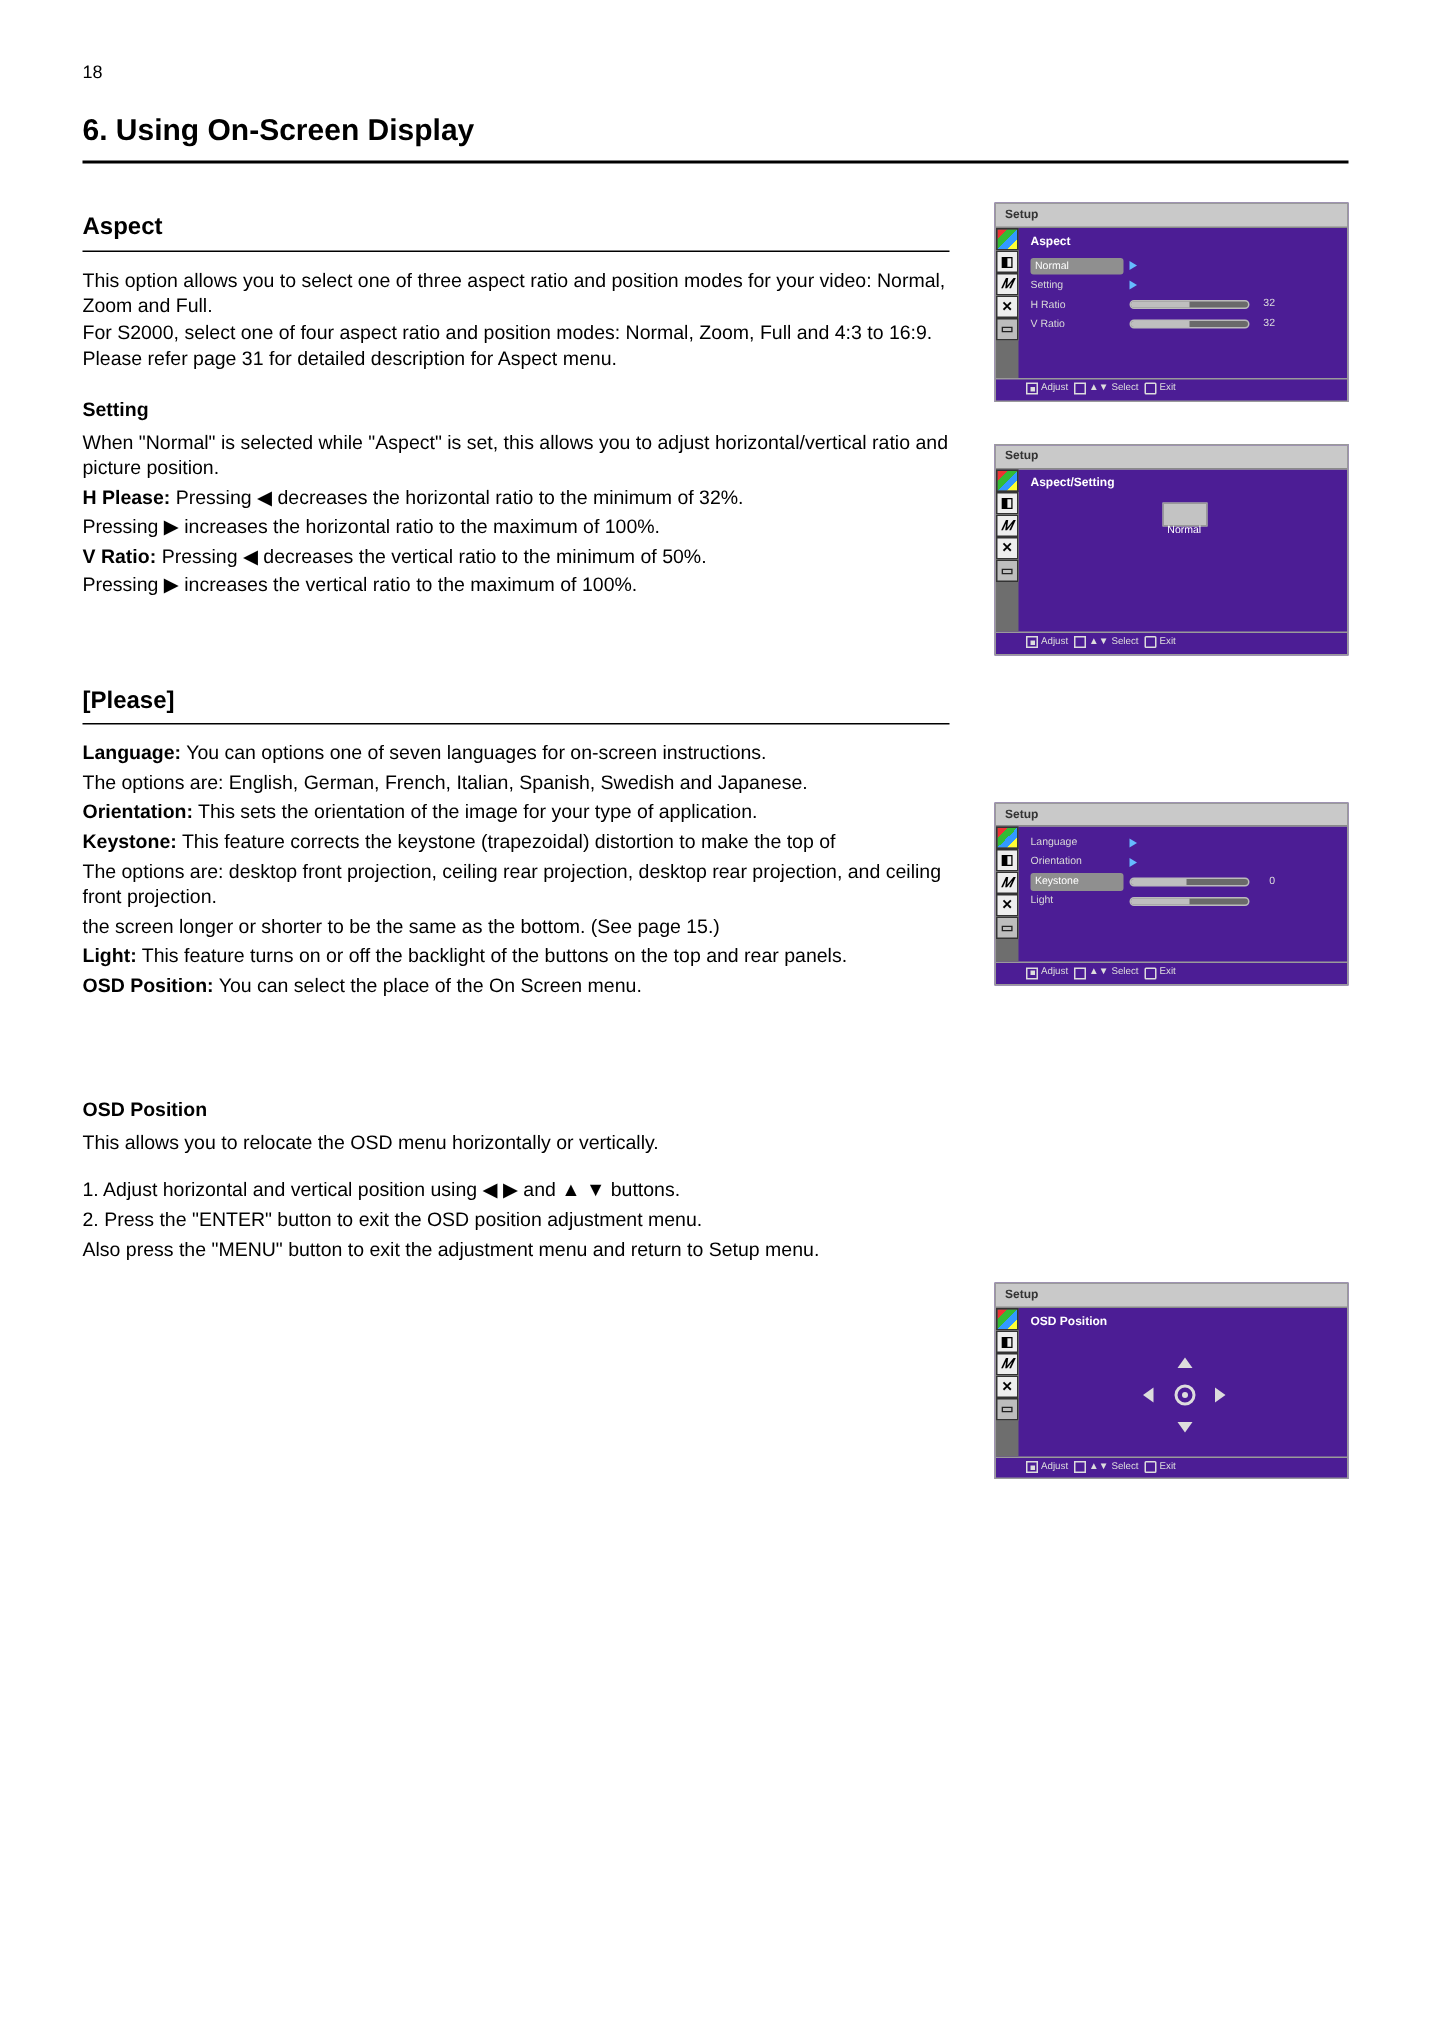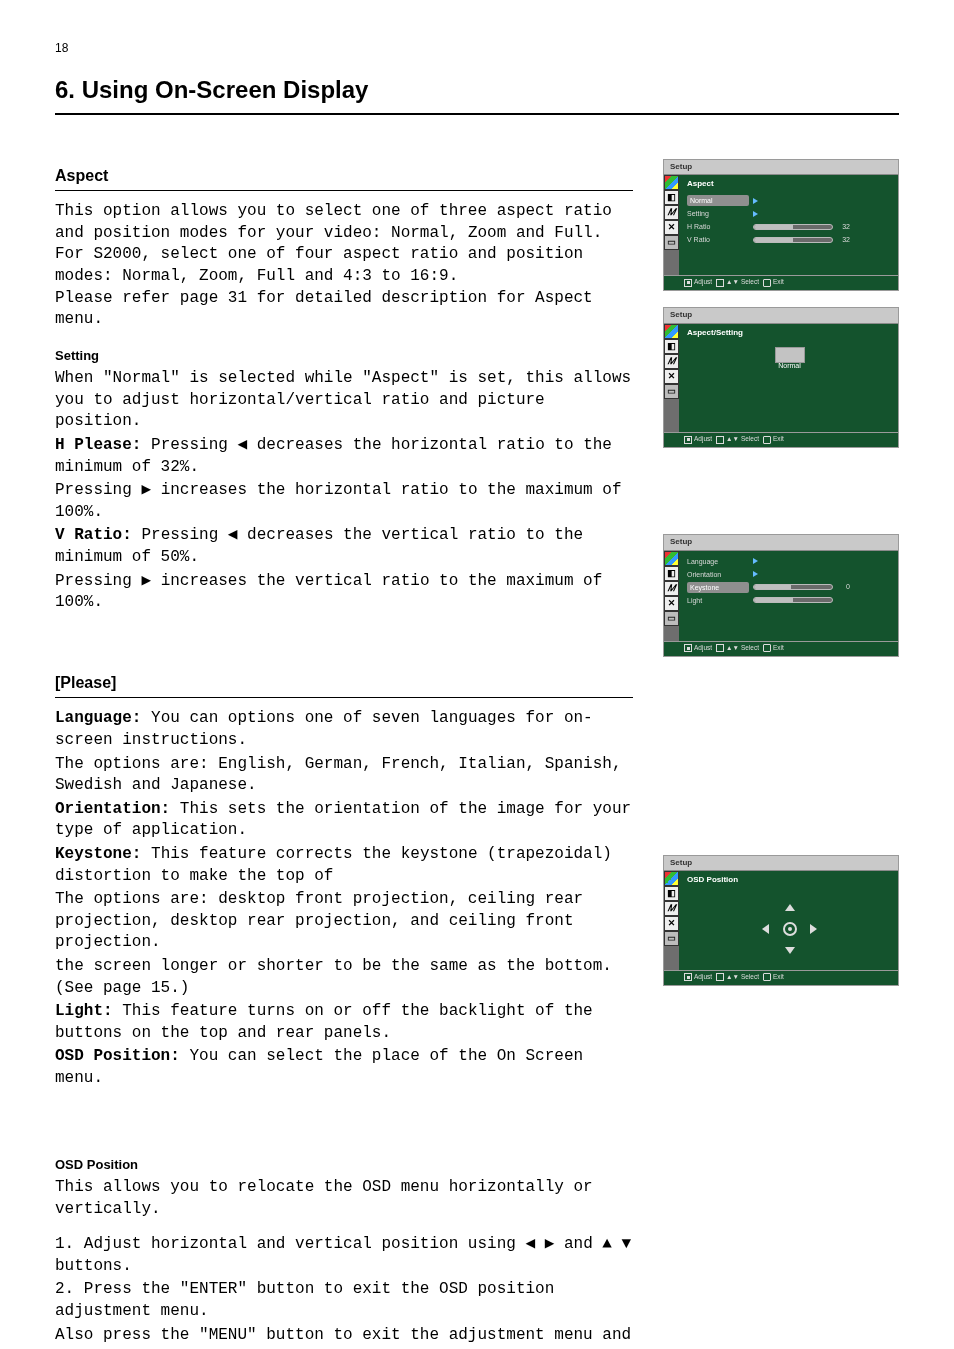--- a/index.html
+++ b/index.html
@@ -7,44 +7,44 @@
     font-family: Arial, Helvetica, sans-serif;
     background: #fff;
     color: #000;
     width: 954px;
     margin: 0 auto;
     padding: 40px 55px 40px 55px;
     font-size: 11px;
     line-height: 1.35;
   }
   .page-num { text-align: left; font-size: 12px; margin-bottom: 18px; }
-  .page-title { font-size: 24px; font-weight: bold; border-bottom: 2px solid #000; padding-bottom: 6px; margin-bottom: 42px; }
+  .page-title { font-size: 20px; font-weight: bold; border-bottom: 2px solid #000; padding-bottom: 6px; margin-bottom: 24px; }
 
   .content { display: flex; gap: 30px; }
   .leftcol { flex: 1 1 auto; }
   .rightcol { flex: 0 0 236px; }
 
   .section-h { font-size: 16px; font-weight: bold; border-bottom: 1.5px solid #000; padding-bottom: 4px; margin-bottom: 10px; margin-top: 8px; }
-  .para { margin-bottom: 14px; font-size: 16px; font-family: Liberation Mono, monospace; }
+  .para { margin-bottom: 14px; font-size: 13px; }
   .sub-h { font-size: 13px; font-weight: bold; margin-top: 16px; margin-bottom: 4px; }
 
   .lbl-line { display: block; margin-bottom: 2px; }
   .lbl-title { font-weight: bold; }
   .spacer-md { height: 36px; }
 
   
   .rightcol .stack { display:flex; flex-direction:column; gap:12px; }
   .osd {
     width: 236px;
-    background: #14532d;
+    background: #4c1d95;
     color: #fff;
     font-size: 7px;
     position: relative;
     border: 1px solid #9a9a9a;
-    margin-bottom: 4px;
+    margin-bottom: 16px;
   }
   .osd-top {
     background: #c9c9c9;
     padding: 2px 6px;
     color: #333;
     font-size: 8px;
     font-weight: bold;
     border-bottom: 1px solid #8a8a8a;
   }
   .osd-body { display: flex; }

